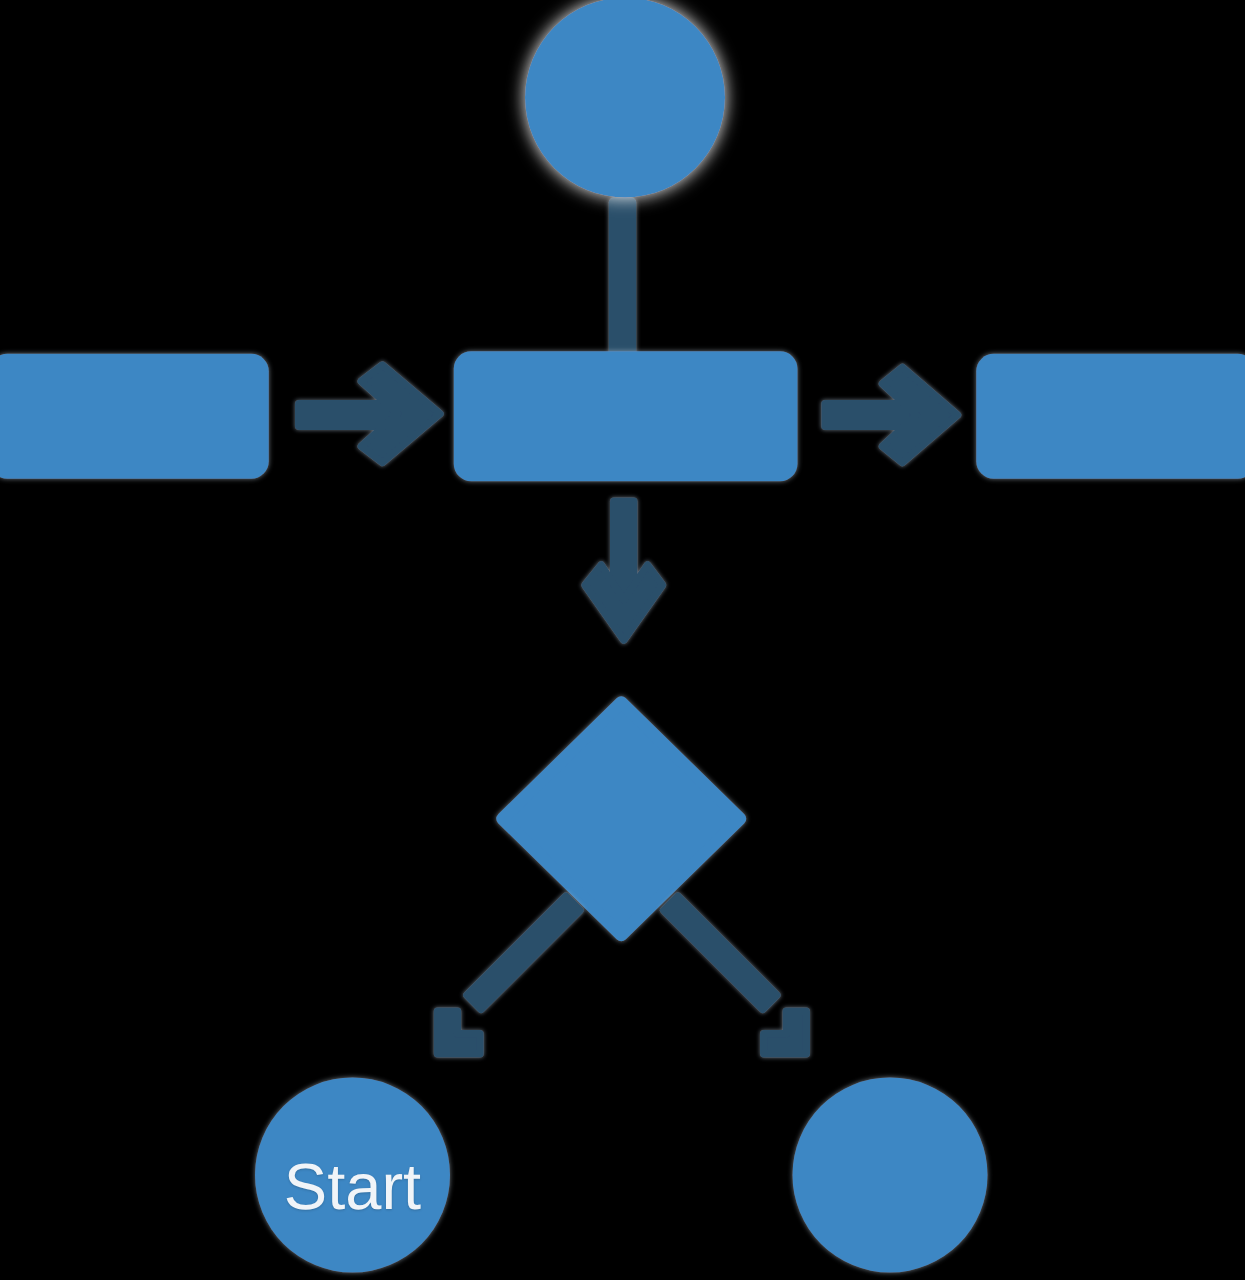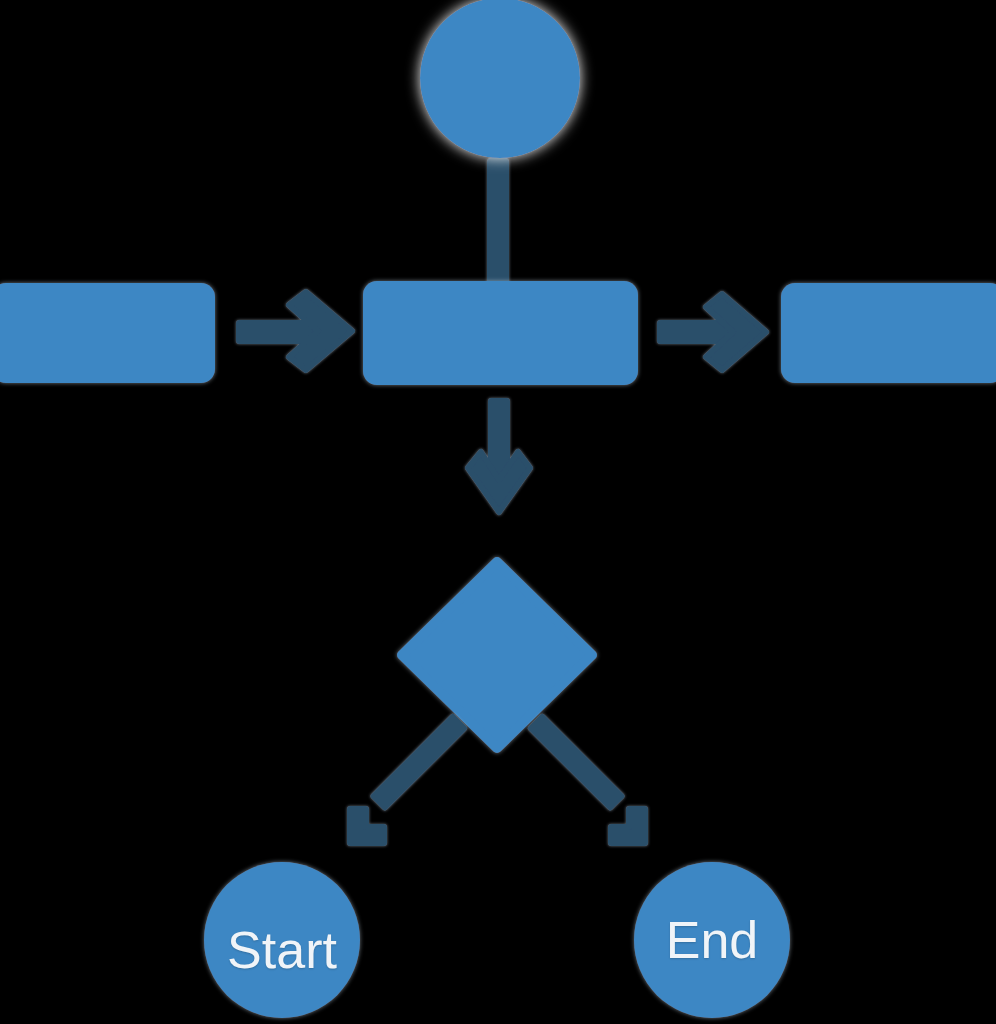--- a/index.html
+++ b/index.html
@@ -130,15 +130,14 @@
       <circle cx="282" cy="940" r="78" fill="#3E87C4" filter="url(#softEdge)"></circle>
     </g>
 
     <g>
       <circle cx="712" cy="940" r="78" fill="#3E87C4" filter="url(#softEdge)"></circle>
     </g>
   </svg>
 
   <div class="node-label" style="left:182px; top:905px; width:200px; height:70px;margin-top:10px;">Start</div>
 
-  <div class="node-label" style="left:612px; top:905px; width:200px; height:70px;">End</div>
 
 </div>
 
 </body></html>

